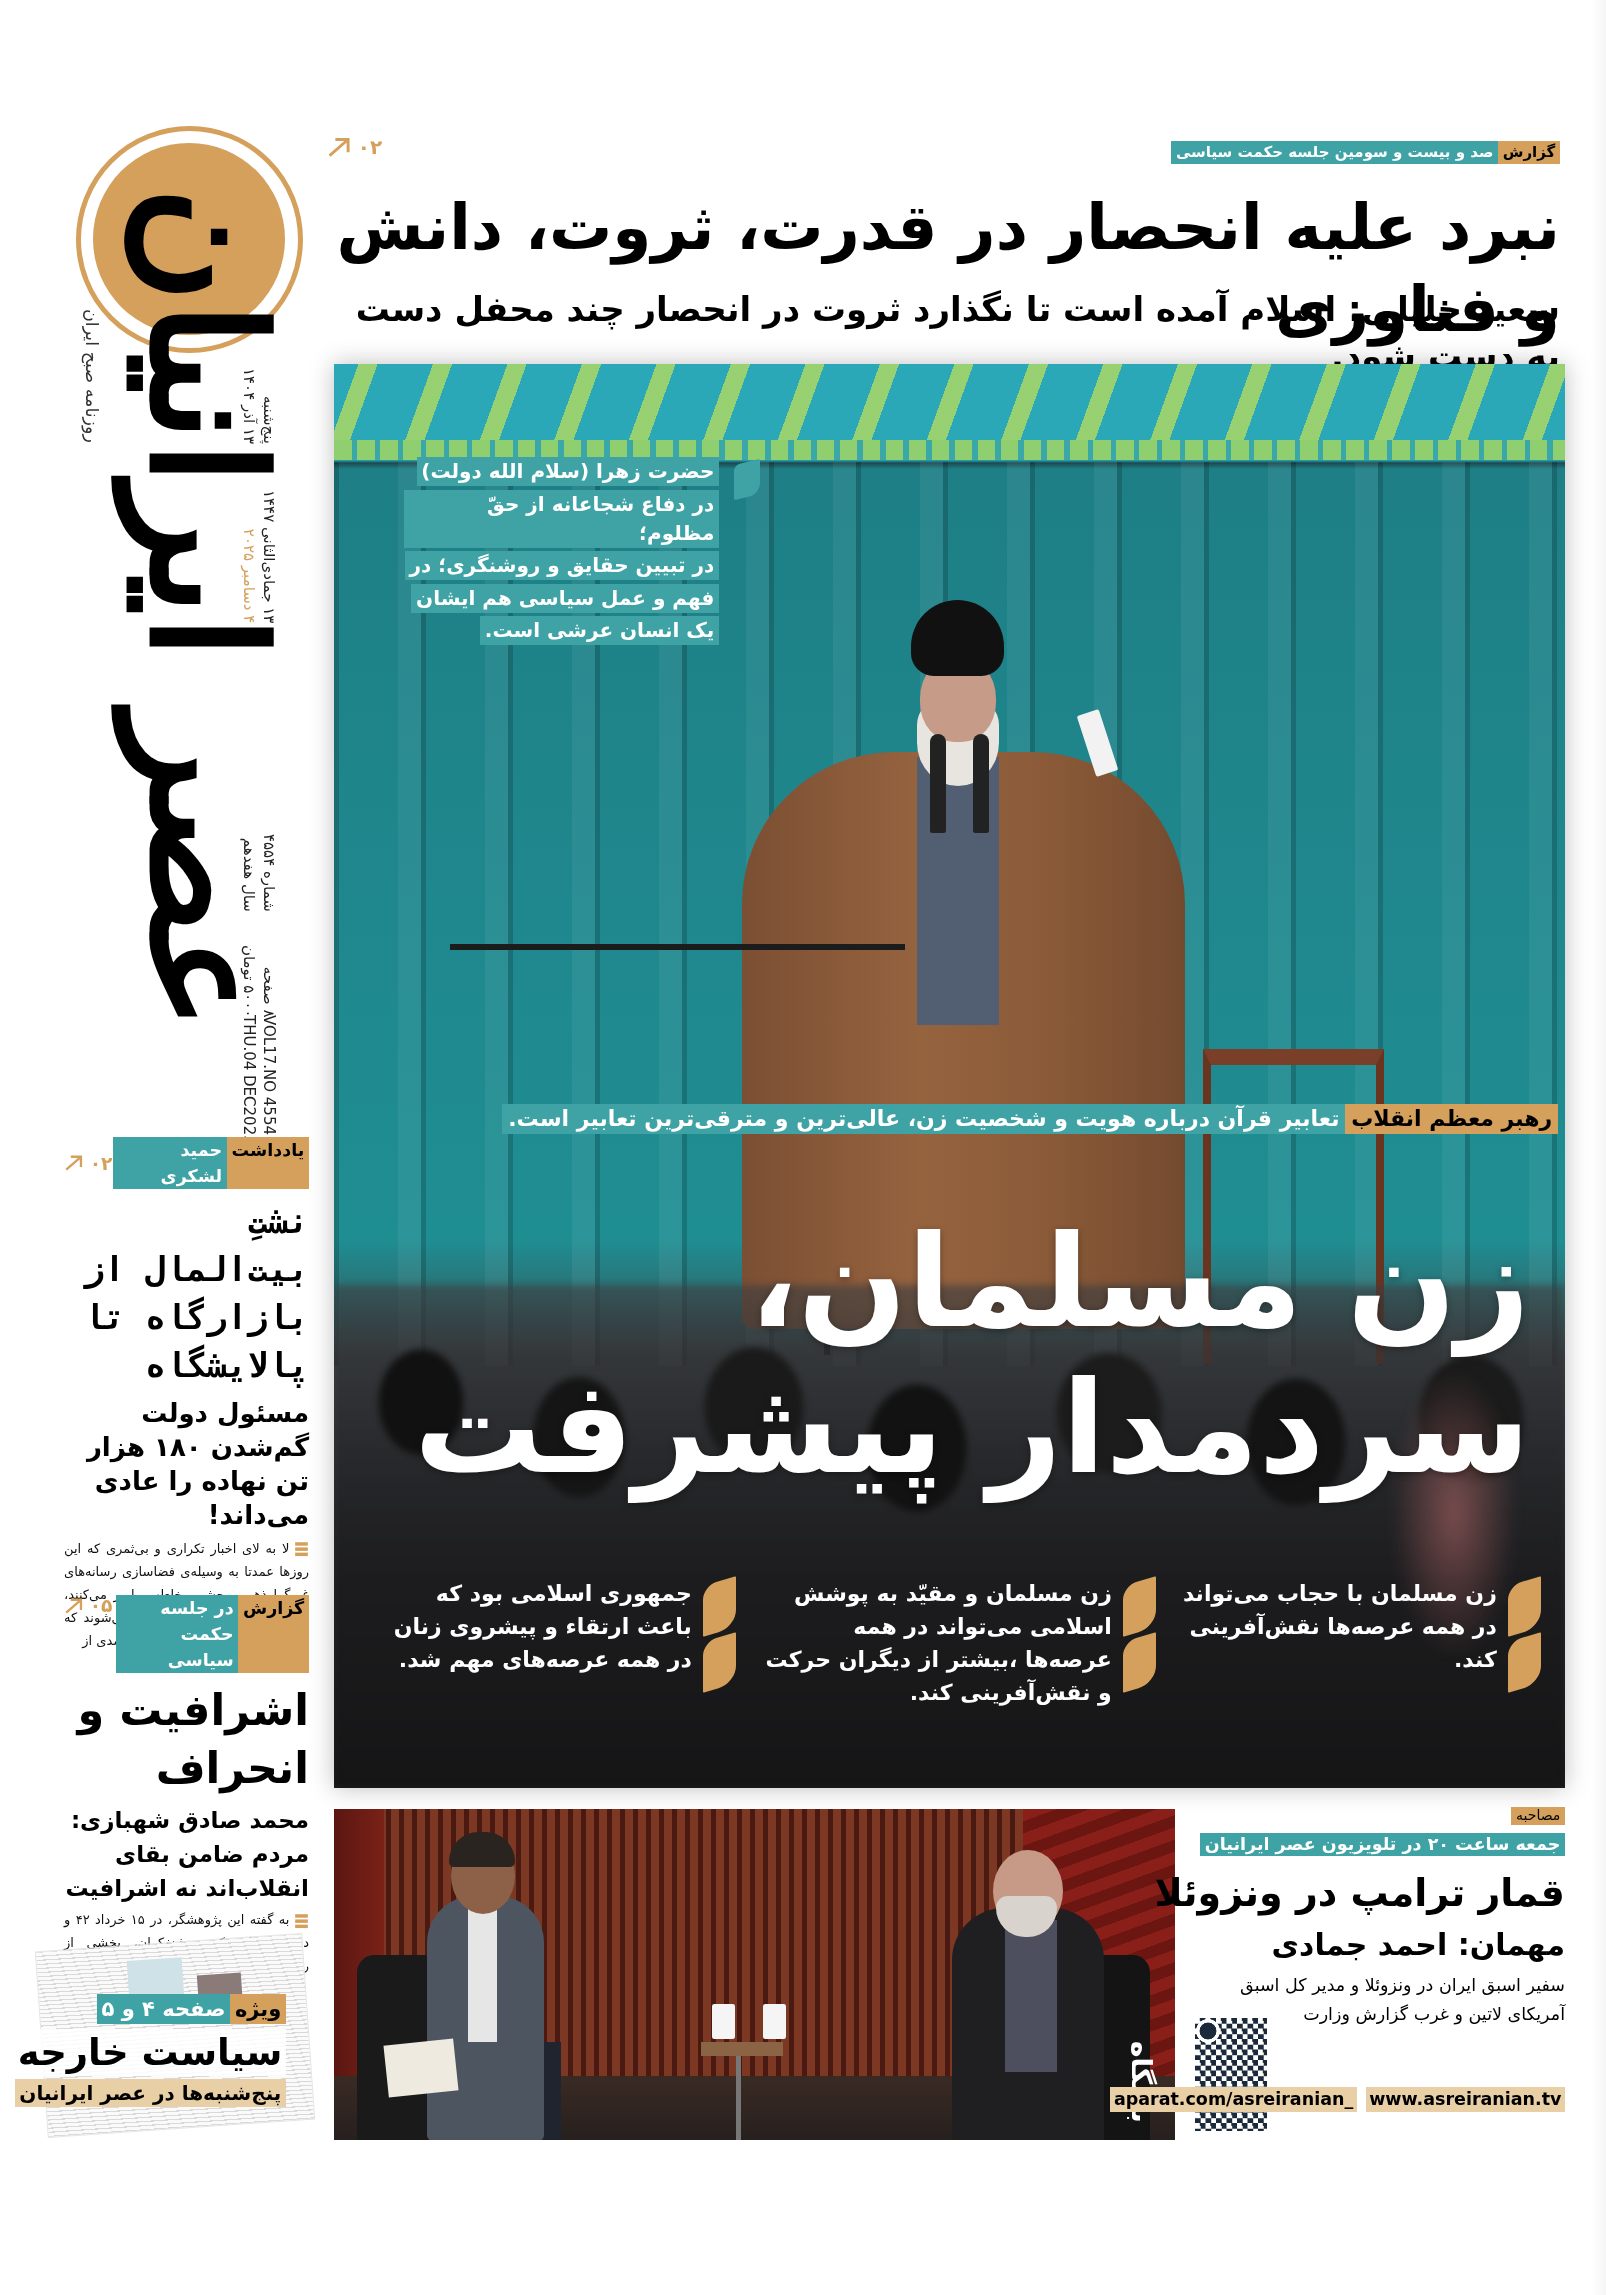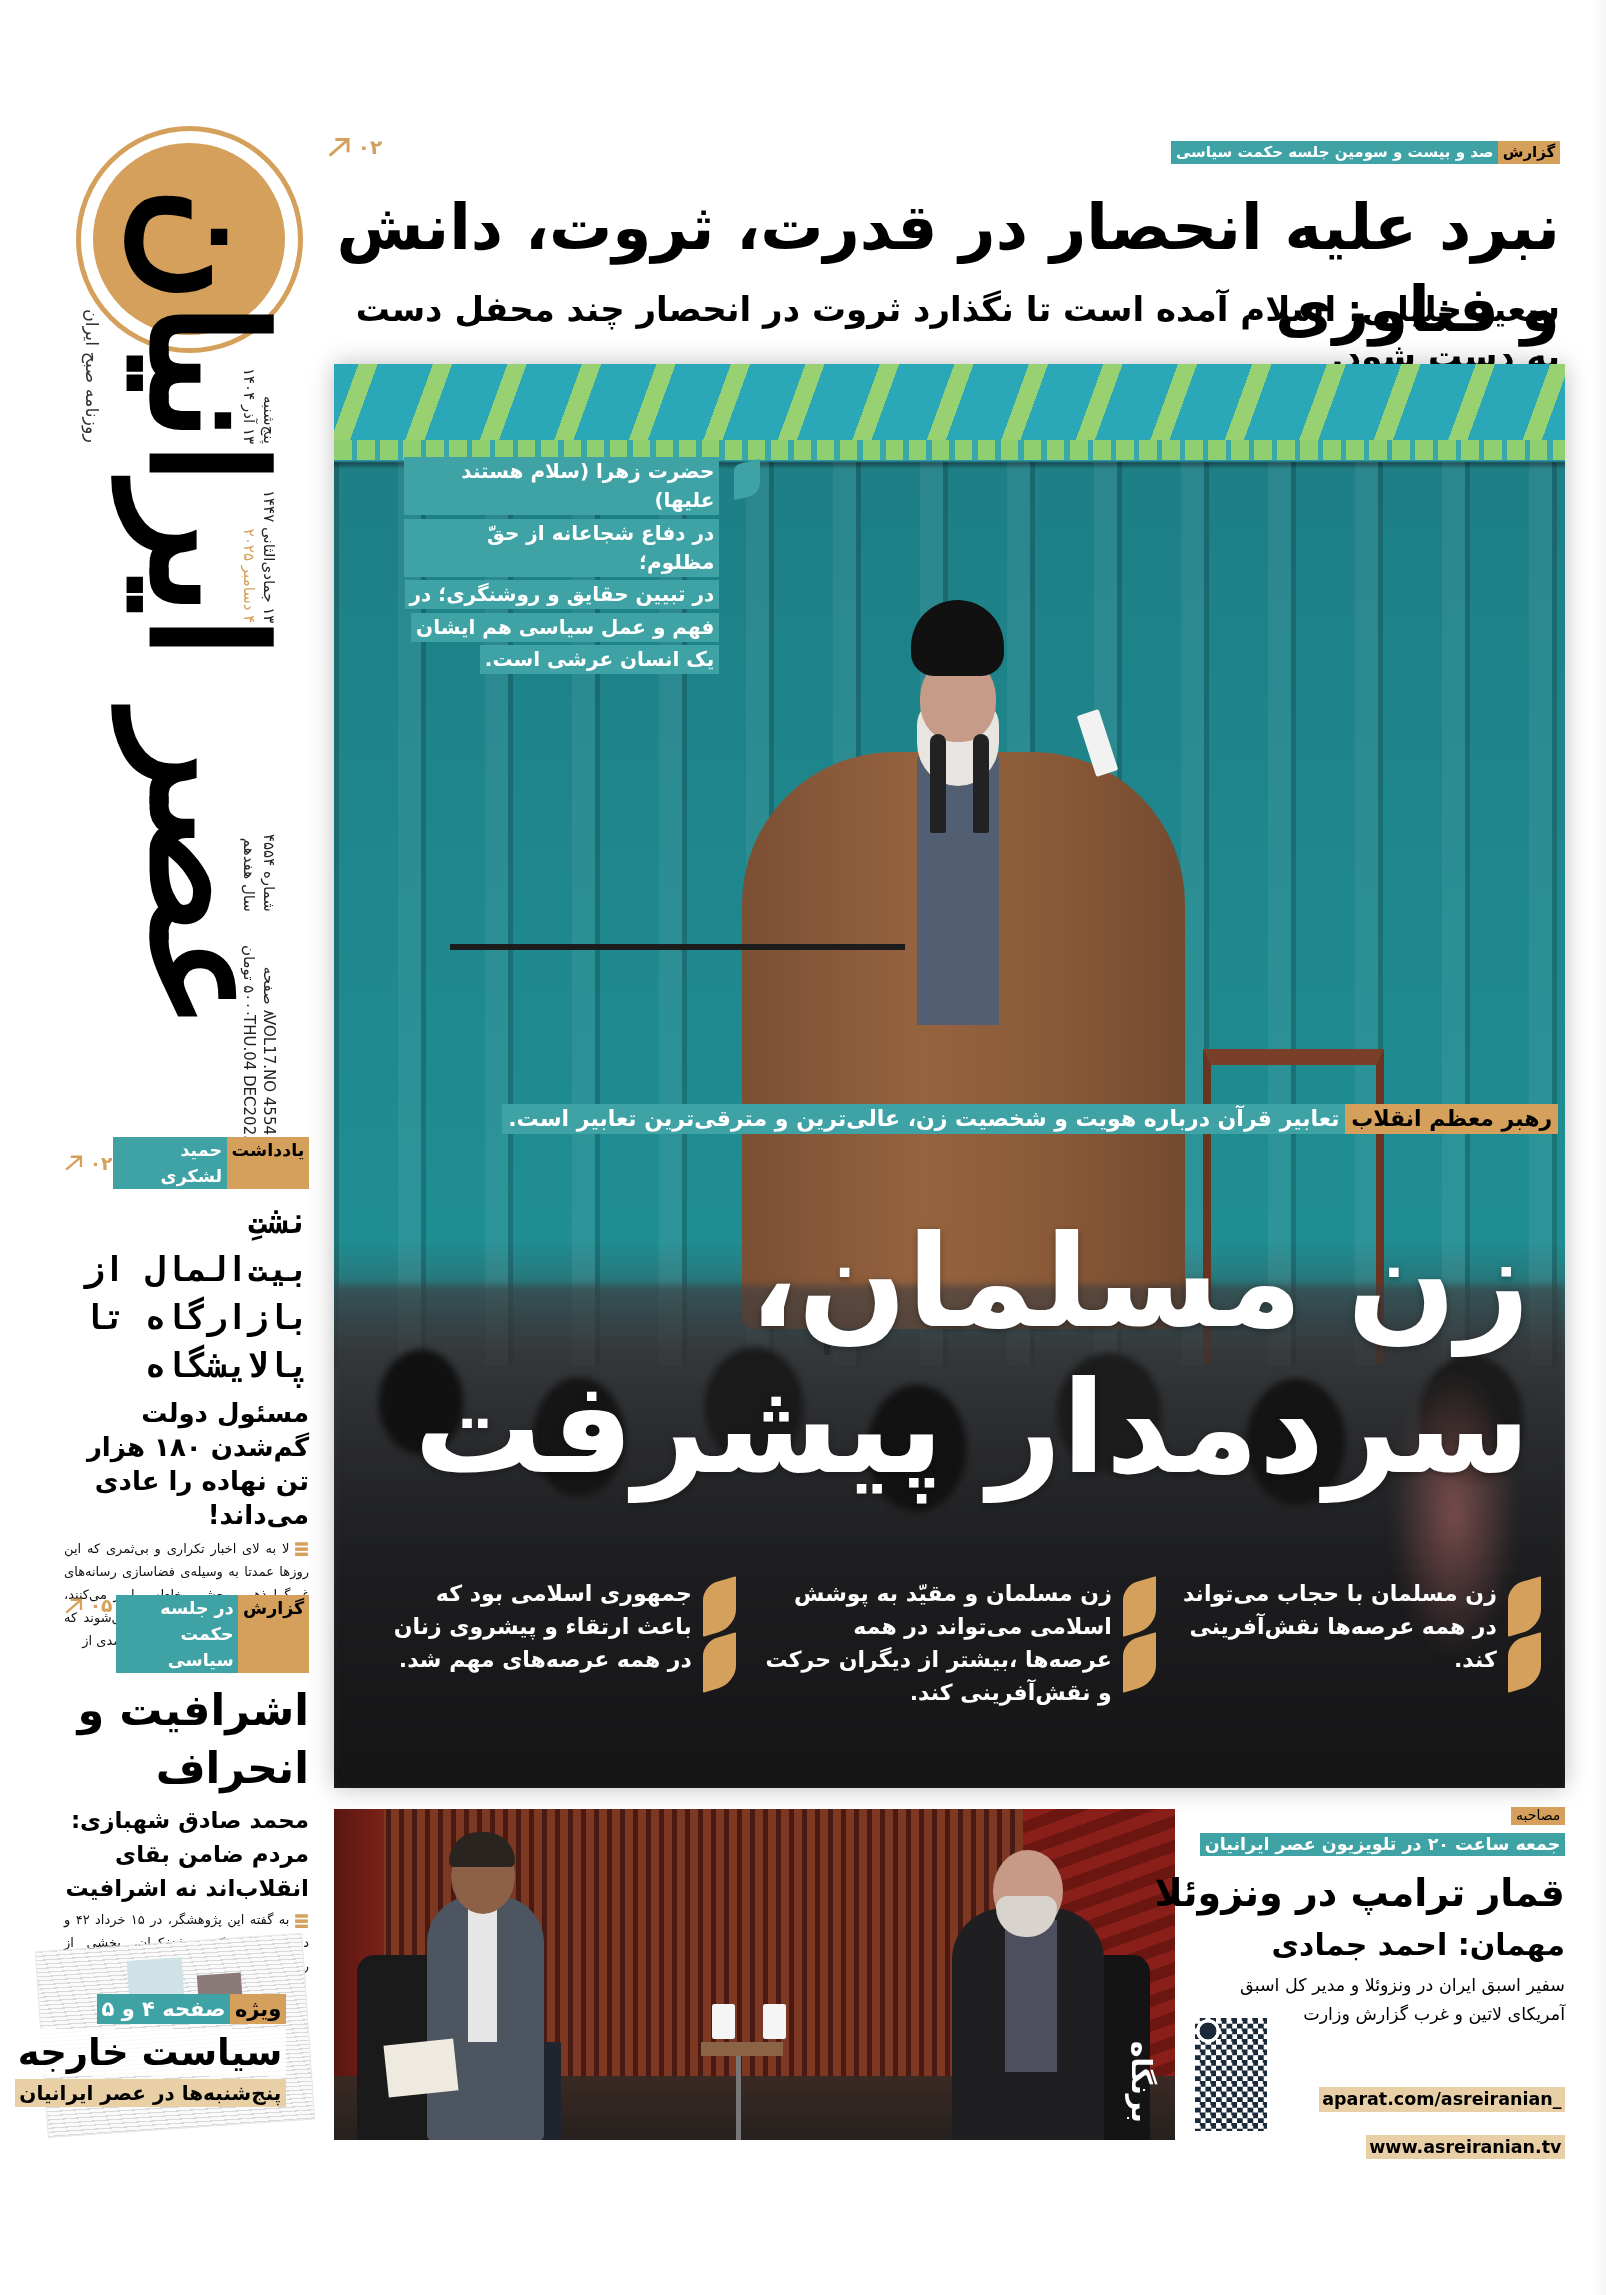--- a/index.html
+++ b/index.html
@@ -111,21 +111,21 @@
   .intv { position: absolute; right: 42px; top: 1807px; width: 373px; text-align: right; }
   .intv .cat { display: inline-block; background: #d4a05c; font-size: 14px; line-height: 17.5px; padding: 0 4.7px; }
   .intv .show { display: inline-block; background: #3fa3a6; color: #fff; font-size: 17.5px; font-weight: bold; line-height: 23px; padding: 0 4.7px; margin-top: 8.2px; }
   .intv h2 { font-size: 38px; font-weight: bold; line-height: 56px; margin-top: 9.3px; white-space: nowrap; }
   .intv h3 { font-size: 30px; font-weight: bold; line-height: 47px; white-space: nowrap; }
   .intv p.desc { font-size: 17.5px; line-height: 29px; margin-top: 3.5px; }
   .qr { position: absolute; right: 338px; top: 2016px; width: 76px; height: 117px;
         background:
           radial-gradient(circle at 13px 13px, #1b2a3a 8.2px, #fff 8.7px, #fff 11.7px, transparent 12.2px),
           repeating-conic-gradient(#1b2a3a 0 25%, #fff 0 50%) 0 0 / 10.5px 10.5px; border: 2.3px solid #fff; }
-  .urls { position: absolute; right: 42px; top: 2087px; display: flex; flex-direction: column; align-items: flex-end; gap: 23px; direction: ltr; }
+  .urls { position: absolute; right: 42px; top: 2087px; display: flex; align-items: flex-end; gap: 9px; direction: ltr; }
   .urls span { background: #e8cfa6; font-family: "DejaVu Sans", sans-serif; font-weight: bold; font-size: 17.5px; line-height: 24.5px; padding: 0 3.5px; color: #000; }
 
   
   .promo { position: absolute; left: 35px; top: 1930px; width: 274px; height: 198px; }
   .promo .papers { position: absolute; left: 5.8px; top: 11.7px; width: 268px; height: 187px; transform: rotate(-4deg);
         background: repeating-linear-gradient(0deg, #d9d9d9 0 1.2px, #fafafa 1.2px 4.1px); border: 0.6px solid #e5e5e5; }
   .promo .img1 { position: absolute; left: 93px; top: 29px; width: 55px; height: 41px; background: #cfe2e8; transform: rotate(-4deg); }
   .promo .img2 { position: absolute; left: 163px; top: 44px; width: 44px; height: 35px; background: #8a7a78; transform: rotate(-4deg); }
   .promo .badge { position: absolute; right: 23px; top: 64px; display: flex; font-weight: bold; font-size: 21px; line-height: 30px; }
   .promo .badge span { padding: 0 4.7px; }
@@ -192,21 +192,21 @@
     <div class="mic" style="left:188px;"></div>
     <div class="mic" style="left:231px;"></div>
     <div class="mic-arm"></div>
     <div class="paper"></div>
   </div>
   <div class="crowd"></div>
   <div class="pink"></div>
 
   <div class="quote-tl">
     <span class="mark"></span>
-    <div>حضرت زهرا (سلام هستند علیها)</div><br>
+    <div>حضرت زهرا (سلام الله دولت)</div><br>
     <div>در دفاع شجاعانه از حقّ مظلوم؛</div><br>
     <div>در تبیین حقایق و روشنگری؛ در</div><br>
     <div>فهم و عمل سیاسی هم ایشان</div><br>
     <div>یک انسان عرشی است.</div>
   </div>
 
   <div class="leader-bar">
     <span class="gold">رهبر معظم انقلاب</span>
     <span class="teal">تعابیر قرآن درباره هویت و شخصیت زن، عالی‌ترین و مترقی‌ترین تعابیر است.</span>
   </div>

